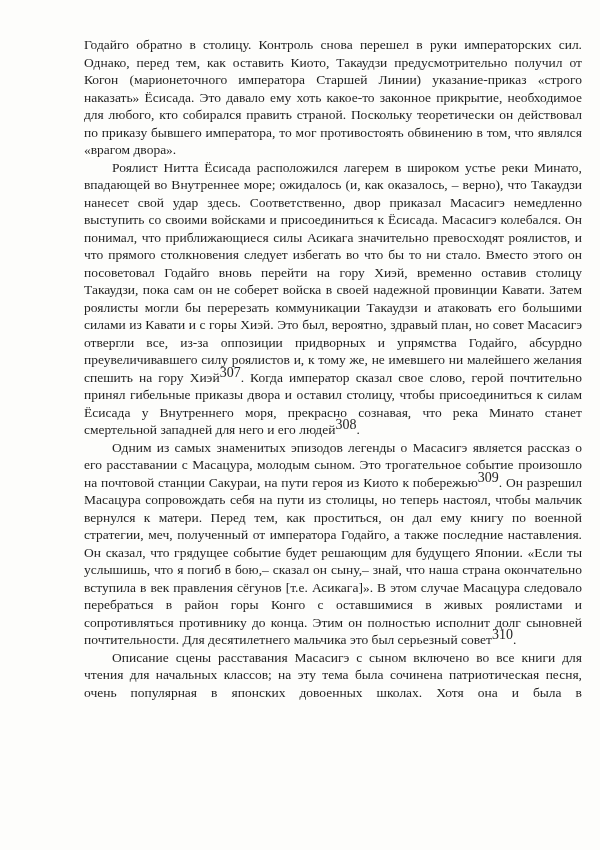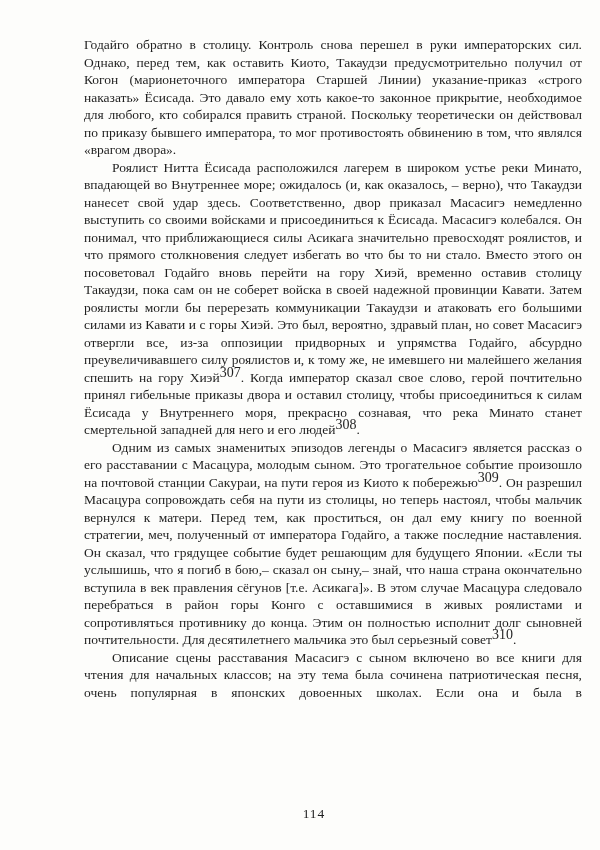--- a/index.html
+++ b/index.html
@@ -60,18 +60,17 @@
 <div class="page">
   <div class="text-block">
 
     <p class="para"><span>Годайго обратно в столицу. Контроль снова перешел в руки императорских сил. Однако, перед тем, как оставить Киото, Такаудзи предусмотрительно получил от Когон (марионеточного императора Старшей Линии) указание-приказ «строго наказать» Ёсисада. Это давало ему хоть какое-то законное прикрытие, необходимое для любого, кто собирался править страной. Поскольку теоретически он действовал по приказу бывшего императора, то мог противостоять обвинению в том, что являлся «врагом двора».</span></p>
 
 
     <p class="para indent"><span>Роялист Нитта Ёсисада расположился лагерем в широком устье реки Минато, впадающей во Внутреннее море; ожидалось (и, как оказалось, – верно), что Такаудзи нанесет свой удар здесь. Соответственно, двор приказал Масасигэ немедленно выступить со своими войсками и присоединиться к Ёсисада. Масасигэ колебался. Он понимал, что приближающиеся силы Асикага значительно превосходят роялистов, и что прямого столкновения следует избегать во что бы то ни стало. Вместо этого он посоветовал Годайго вновь перейти на гору Хиэй, временно оставив столицу Такаудзи, пока сам он не соберет войска в своей надежной провинции Кавати. Затем роялисты могли бы перерезать коммуникации Такаудзи и атаковать его большими силами из Кавати и с горы Хиэй. Это был, вероятно, здравый план, но совет Масасигэ отвергли все, из-за оппозиции придворных и упрямства Годайго, абсурдно преувеличивавшего силу роялистов и, к тому же, не имевшего ни малейшего желания спешить на гору Хиэй</span><sup class="footnote">307</sup><span>. Когда император сказал свое слово, герой почтительно принял гибельные приказы двора и оставил столицу, чтобы присоединиться к силам Ёсисада у Внутреннего моря, прекрасно сознавая, что река Минато станет смертельной западней для него и его людей</span><sup class="footnote">308</sup><span>.</span></p>
 
     <p class="para indent"><span>Одним из самых знаменитых эпизодов легенды о Масасигэ является рассказ о его расставании с Масацура, молодым сыном. Это трогательное событие произошло на почтовой станции Сакураи, на пути героя из Киото к побережью</span><sup class="footnote">309</sup><span>. Он разрешил Масацура сопровождать себя на пути из столицы, но теперь настоял, чтобы мальчик вернулся к матери. Перед тем, как проститься, он дал ему книгу по военной стратегии, меч, полученный от императора Годайго, а также последние наставления. Он сказал, что грядущее событие будет решающим для будущего Японии. «Если ты услышишь, что я погиб в бою,– сказал он сыну,– знай, что наша страна окончательно вступила в век правления сёгунов [т.е. Асикага]». В этом случае Масацура следовало перебраться в район горы Конго с оставшимися в живых роялистами и сопротивляться противнику до конца. Этим он полностью исполнит долг сыновней почтительности. Для десятилетнего мальчика это был серьезный совет</span><sup class="footnote">310</sup><span>.</span></p>
 
-    <p class="para indent justify-last"><span>Описание сцены расставания Масасигэ с сыном включено во все книги для чтения для начальных классов; на эту тема была сочинена патриотическая песня, очень популярная в японских довоенных школах. Если она и была в</span></p>
+    <p class="para indent justify-last"><span>Описание сцены расставания Масасигэ с сыном включено во все книги для чтения для начальных классов; на эту тема была сочинена патриотическая песня, очень популярная в японских довоенных школах. Хотя она и была в</span></p>
 
   </div>
 
-  <div class="page-number">114</div>
 </div>
 
 </body></html>

